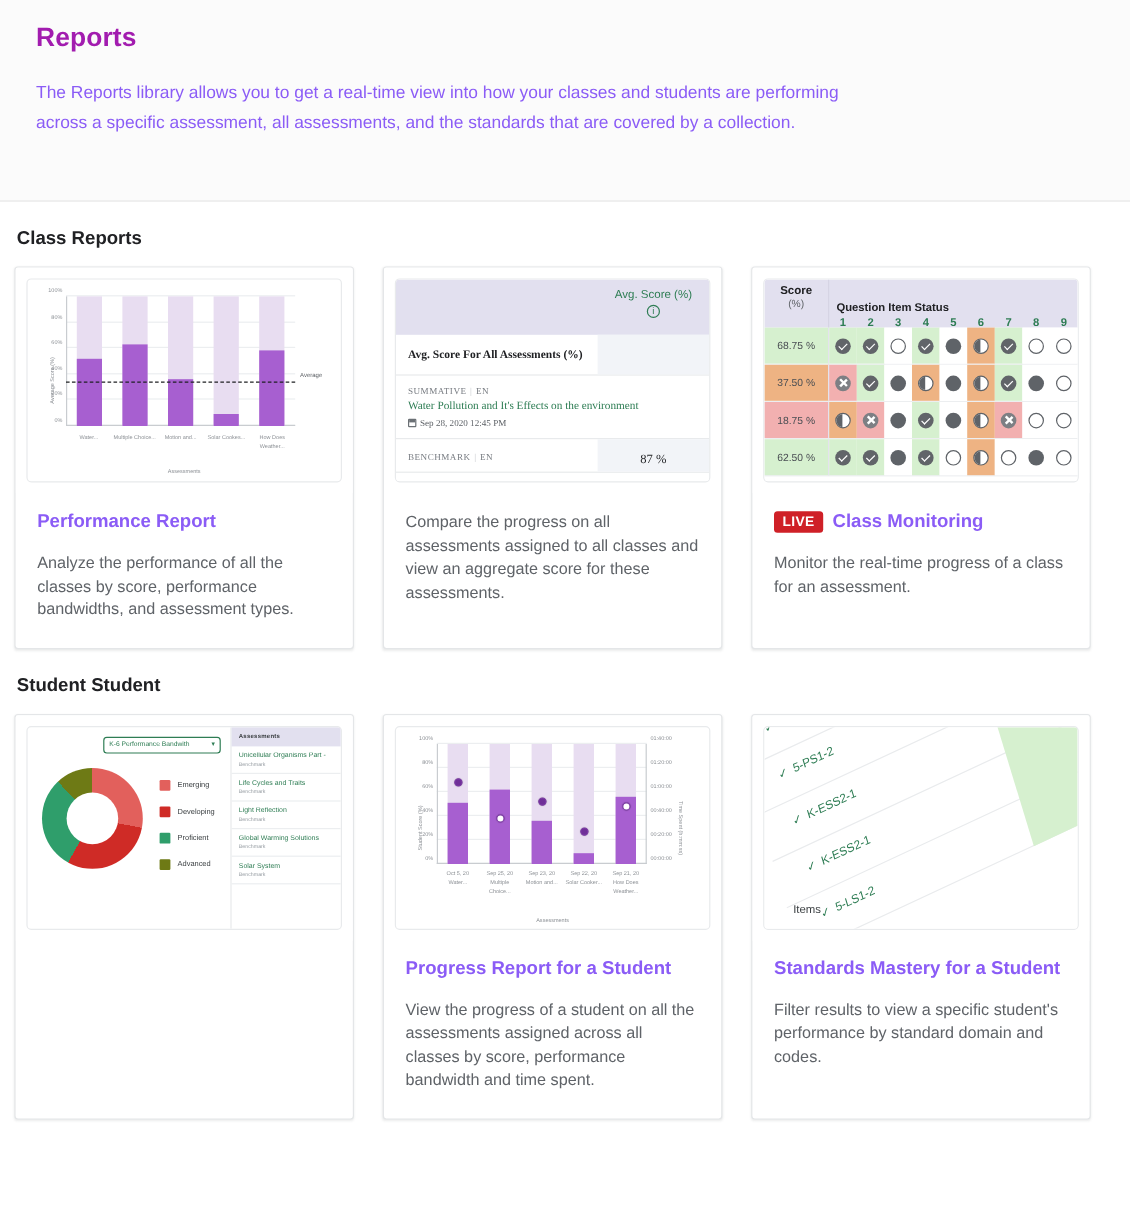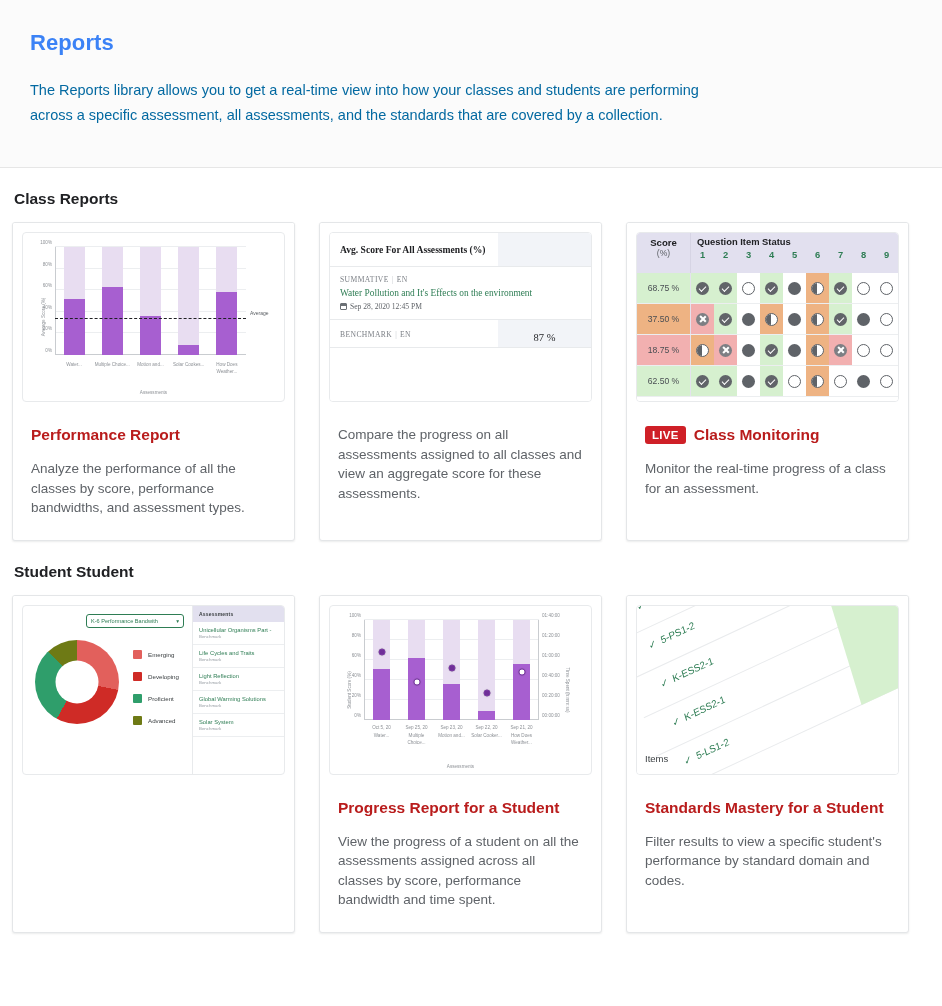--- a/index.html
+++ b/index.html
@@ -13,25 +13,25 @@
   }
 
   
   .page-header {
     background: #fbfbfb;
     border-bottom: 1px solid #e6e6e6;
     padding: 14px 30px 26px 30px;
     height: 168px;
   }
   .page-title {
-    font-size: 22px; font-weight: bold; color: #3b82f6;
-    margin: 16px 0 22px 0; letter-spacing: .1px;
+    font-size: 22px; font-weight: bold; color: #a21caf;
+    margin: 4px 0 22px 0; letter-spacing: .1px;
   }
   .page-desc {
-    font-size: 14.5px; line-height: 25px; color: #0369a1;
+    font-size: 14.5px; line-height: 25px; color: #8b5cf6;
     max-width: 670px; margin: 0;
   }
 
   
   .section { padding: 0 12px; }
   .section-title {
     font-size: 15.5px; font-weight: bold; color: #202124;
     margin: 22px 0 14px 2px;
   }
   .card-row { display: flex; gap: 24px; }
@@ -52,21 +52,21 @@
     position: relative;
   }
   .card-media-inner {
     width: 100%; height: 100%;
     border: 1px solid #e8eaec; border-radius: 4px;
     overflow: hidden; position: relative;
     background: #fff;
   }
   .card-body { padding: 14px 18px 22px 18px; }
   .card-title {
-    color: #b91c1c; font-size: 15.5px; font-weight: bold;
+    color: #8b5cf6; font-size: 15.5px; font-weight: bold;
     margin: 0 0 14px 0; line-height: 20px;
   }
   .card-title-row { display:flex; align-items:center; gap:8px; margin-bottom:14px;}
   .card-title-row .card-title { margin: 0; }
   .live-badge {
     background: #cf2027; color: #fff; font-size: 11.5px; font-weight: bold;
     padding: 3px 7px 3px 7px; border-radius: 3px; letter-spacing:.3px;
     line-height: 12px;
   }
   .card-desc {
@@ -116,21 +116,21 @@
   .pt-date { color:#5f6368; font-size:7.6px; display:flex; align-items:center; gap:3px;}
   .cal-icon { width:7px; height:7px; border:1px solid #6b7075; border-radius:1px; display:inline-block; position:relative;}
   .cal-icon::before { content:''; position:absolute; left:0; right:0; top:0; height:2px; background:#6b7075;}
 
   
   .mtable { width:100%; height:100%; background:#fff; font-size:9px;}
   .mt-head { display:flex; background:#e2e0ef; height:40px; }
   .mt-score-h { width:54px; text-align:center; padding-top:4px; border-right:1px solid #d6d4e4;}
   .mt-score-h .l1 { font-weight:bold; color:#202124; font-size:9.6px;}
   .mt-score-h .l2 { color:#5f6368; font-size:8.6px;}
-  .mt-q-h { flex:1; padding-top:3px; }
+  .mt-q-h { flex:1; padding-top:17px; }
   .mt-q-title { font-weight:bold; color:#202124; font-size:9.4px; padding-left:6px; }
   .mt-q-nums { display:flex; margin-top:2px; }
   .mt-q-nums span { flex:1; text-align:center; color:#2e7d54; font-size:9.4px; font-weight:bold;}
   .mt-row { display:flex; height:31px; border-bottom:1px solid #eceef0;}
   .mt-score { width:54px; display:flex; align-items:center; justify-content:center; font-size:8.6px; color:#4a4e53; border-right:1px solid #e4e2ee;}
   .mt-cells { flex:1; display:flex; }
   .mt-cell { flex:1; display:flex; align-items:center; justify-content:center;}
   .dot { width:13px; height:13px; border-radius:50%; display:block; position:relative;}
   .dot.correct { background:#616469; }
   .dot.correct::after {
@@ -175,21 +175,21 @@
   
   .sm-wrap { width:100%; height:100%; position:relative; overflow:hidden; background:#fff;}
   .sm-inner {
     position:absolute; left:-42px; top:-48px; width:400px; height:330px;
     transform: rotate(-25deg) skewX(-8deg); transform-origin: 0 0;
   }
   .sm-row { position:absolute; left:0; width:400px; height:40px; border-bottom:1px solid #e9ebed;}
   .sm-rowlabel { position:absolute; left:26px; top:11px; font-size:10px; color:#2e7d54; display:flex; gap:5px; align-items:center;}
   .chk { color:#2e7d54; font-size:10px; }
   .sm-band { position:absolute; width:66px; }
-  .sm-corner { position:absolute; left:8px; font-size:9.5px; color:#3c4043;}
+  .sm-corner { position:absolute; left:24px; font-size:9.5px; color:#3c4043;}
 </style>
 </head>
 <body>
 
 <div class="page-header">
   <h1 class="page-title">Reports</h1>
   <p class="page-desc">The Reports library allows you to get a real-time view into how your classes and students are performing across a specific assessment, all assessments, and the standards that are covered by a collection.</p>
 </div>
 
 <div class="section">
@@ -241,20 +241,27 @@
       <div class="card-body">
         <h3 class="card-title">Performance Report</h3>
         <p class="card-desc">Analyze the performance of all the classes by score, performance bandwidths, and assessment types.</p>
       </div>
     </div>
 
     <div class="card">
       <div class="card-media">
         <div class="card-media-inner">
           <div class="ptable">
+            <div class="pt-head">
+              <div class="c1"></div>
+              <div class="c2">
+                <span>Avg. Score (%)</span>
+                <span class="pt-info">i</span>
+              </div>
+            </div>
             <div class="pt-row agg">
               <div class="c1">Avg. Score For All Assessments (%)</div>
               <div class="c2"></div>
             </div>
             <div class="pt-row">
               <div class="c1">
                 <div class="pt-meta">
                   <span>SUMMATIVE</span><span class="sep">|</span><span>EN</span>
                 </div>
                 <div class="pt-name">Water Pollution and It's Effects on the environment</div>

